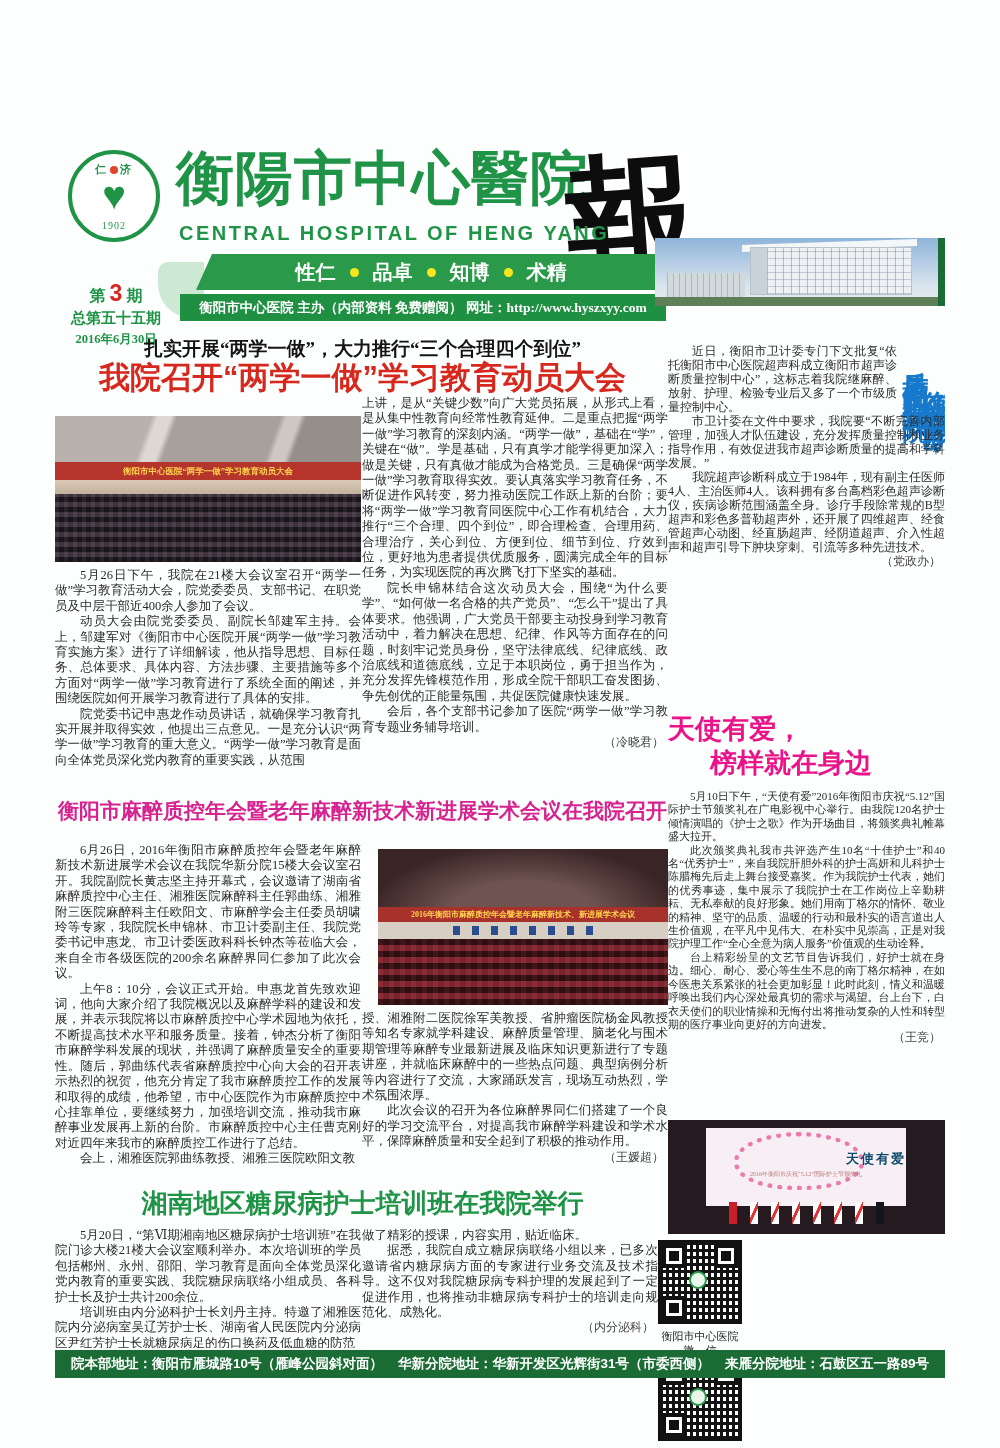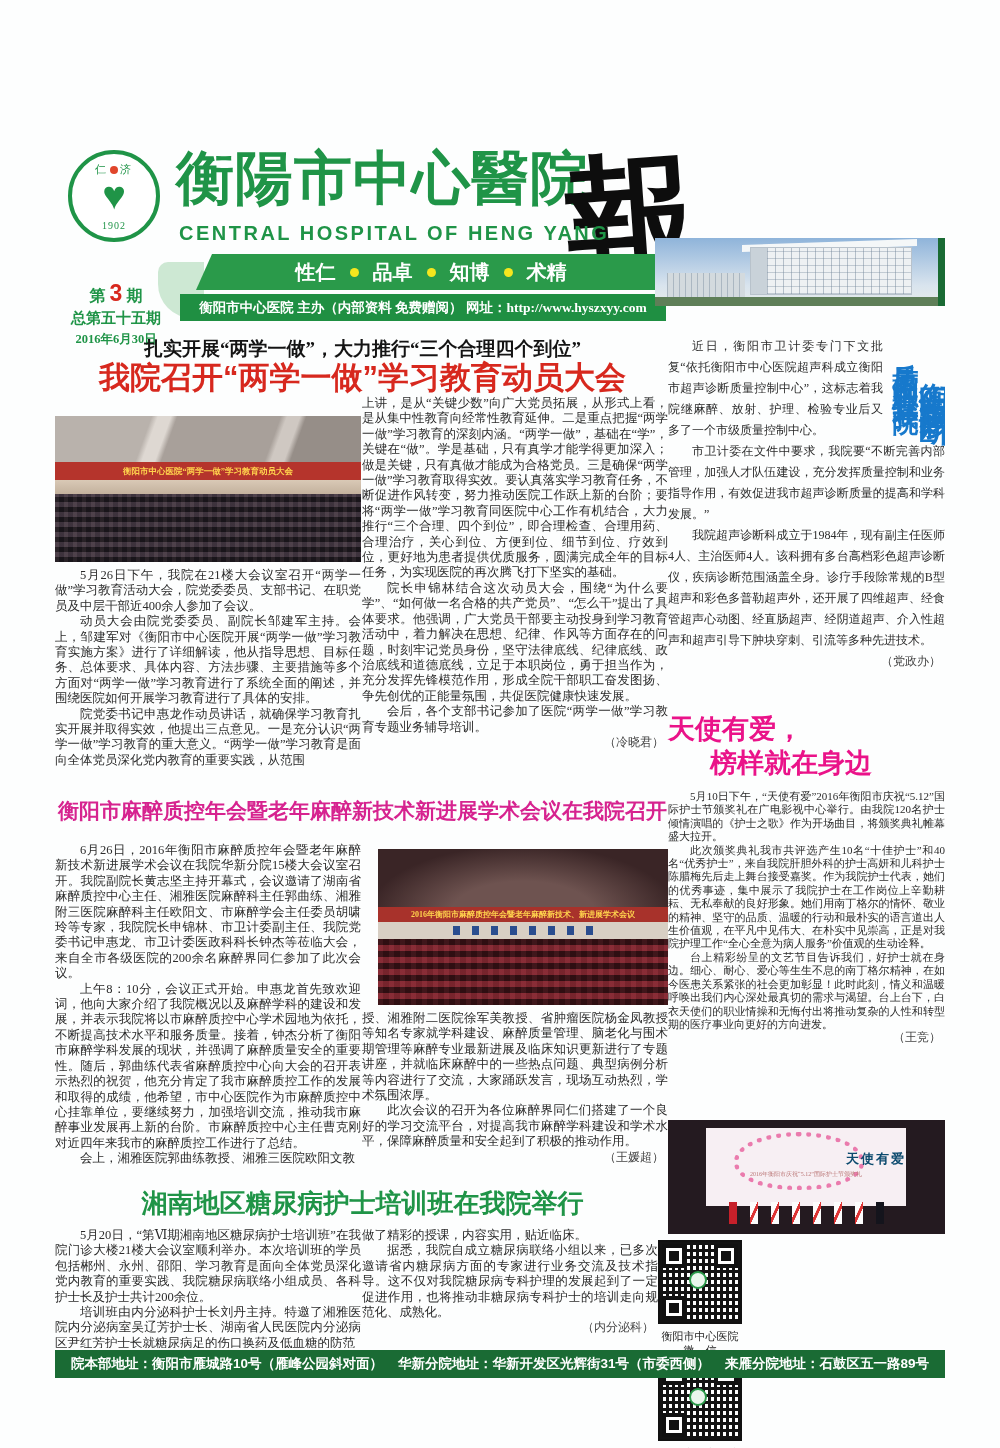--- a/index.html
+++ b/index.html
@@ -3,21 +3,21 @@
 <meta charset="utf-8">
 <style>
   html,body{margin:0;padding:0;background:#ffffff;}
   .page{position:relative;width:1000px;height:1448px;background:#fdfefe;overflow:hidden;
         font-family:"Liberation Serif","DejaVu Serif",serif;color:#2b2b2b;}
   [data-interactable]{box-sizing:border-box;}
 
   
   .logo{position:absolute;left:68px;top:150px;width:92px;height:92px;border:4px solid #1f9447;
         border-radius:50%;background:#fff;text-align:center;}
-  .logo .toprow{position:absolute;top:8px;left:0;right:0;font-size:11px;color:#1f9447;font-weight:normal;letter-spacing:2px;}
+  .logo .toprow{position:absolute;top:8px;left:0;right:0;font-size:11px;color:#1f9447;font-weight:bold;letter-spacing:2px;}
   .logo .reddot{display:inline-block;width:8px;height:8px;background:#e0452b;border-radius:50%;vertical-align:middle;margin:0 2px;}
   .logo .heart{position:absolute;top:20px;left:0;right:0;font-size:40px;line-height:44px;color:#1f9447;}
   .logo .year{position:absolute;bottom:7px;left:0;right:0;font-size:10px;color:#1f9447;letter-spacing:1px;}
   .issue-box{position:absolute;left:56px;top:248px;width:120px;text-align:center;color:#1f9447;font-weight:bold;}
   .issue-box .l1{font-size:16px;margin-top:32px;}
   .issue-box .l1 b{color:#d7281e;font-size:23px;font-family:"Liberation Sans",sans-serif;}
   .issue-box .l2{font-size:15px;margin-top:2px;}
   .issue-box .l3{font-size:12.5px;margin-top:3px;}
   .mast-cn{position:absolute;left:176px;top:148px;font-size:58px;line-height:62px;font-weight:900;
            color:#1f9447;letter-spacing:1px;font-family:"Liberation Serif",serif;}
@@ -74,21 +74,21 @@
   .ph2 .ceil{height:58px;background:radial-gradient(ellipse at 50% 110%,#6e5350 0 35%,#3a2526 75%),
              repeating-linear-gradient(105deg,#d4a437 0 3px,transparent 3px 15px);background-blend-mode:normal;}
   .ph2 .banner{height:15px;background:#a8322b;color:#ffd34d;font-size:8px;line-height:15px;text-align:center;
                white-space:nowrap;overflow:hidden;font-weight:bold;}
   .ph2 .stage{height:17px;background:#d8cfc4;display:flex;align-items:center;justify-content:center;gap:12px;}
   .ph2 .stage i{display:block;width:7px;height:9px;background:#2a4d8f;}
   .ph2 .seats{height:66px;background:#5e1d24;
               background-image:repeating-linear-gradient(0deg,rgba(0,0,0,.5) 0 6px,rgba(150,45,55,.45) 6px 12px),
                                repeating-linear-gradient(90deg,rgba(200,80,95,.3) 0 5px,transparent 5px 11px);}
   
-  .s1{position:absolute;left:668px;top:336px;width:277px;height:372px;font-size:12px;line-height:21px;
+  .s1{position:absolute;left:668px;top:344px;width:277px;height:372px;font-size:12px;line-height:14px;
       text-align:justify;overflow:hidden;}
   .s1 p{margin:0;}
   .s1 p.ind{text-indent:2em;}
   .vtitle{float:right;display:flex;flex-direction:row;margin:6px 0 10px 12px;}
   .vt-l{writing-mode:vertical-rl;font-size:26px;font-weight:900;color:#1779cc;letter-spacing:5px;
         font-family:"Liberation Sans",sans-serif;}
   .vt-r{writing-mode:vertical-rl;font-size:31px;font-weight:900;color:#1779cc;letter-spacing:5px;
         margin-left:8px;margin-top:16px;font-family:"Liberation Sans",sans-serif;}
   .s2-title{position:absolute;left:668px;top:712px;width:277px;color:#ea1389;font-weight:900;font-size:27px;
             line-height:34px;font-family:"Liberation Sans",sans-serif;}

